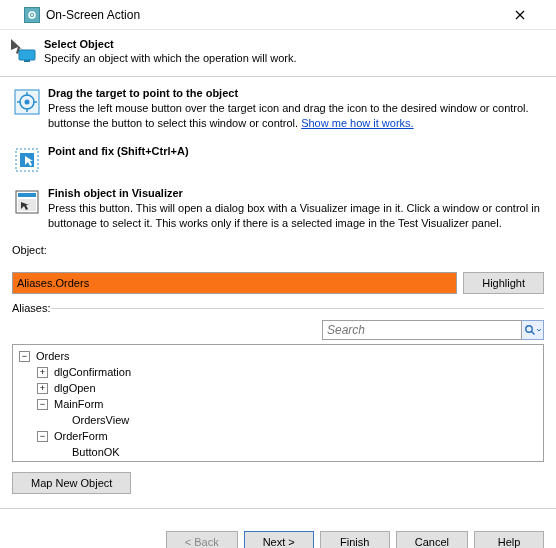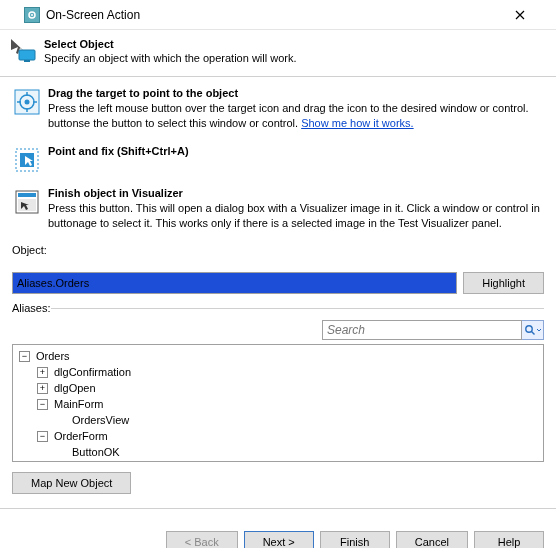--- a/index.html
+++ b/index.html
@@ -16,21 +16,21 @@
 .header-text p { font-size: 11px; color: #000; }
 .content { padding: 10px 12px; }
 .method { display:flex; margin-bottom: 14px; }
 .method-icon { width: 30px; min-width:30px; display:flex; justify-content:center; align-items:flex-start; padding-top:2px; }
 .method-text { flex:1; padding-left: 6px; }
 .method-text .mtitle { font-weight: bold; font-size: 11px; margin-bottom: 2px; }
 .method-text .mdesc { font-size: 11px; color: #000; line-height: 1.35; }
 .method-text .mdesc a { color: #0645cc; text-decoration: underline; cursor:pointer; }
 .label-row { font-size: 11px; margin-top: 2px; margin-bottom: 16px; }
 .object-row { display:flex; gap: 6px; margin-bottom: 8px; align-items:center; }
-.object-input { flex:1; height: 22px; border: 1px solid #a0a0a0; background:#1d4ed8; padding: 0 4px; font-size: 11px; font-family:inherit; }
+.object-input { flex:1; height: 22px; border: 1px solid #a0a0a0; background:#f97316; padding: 0 4px; font-size: 11px; font-family:inherit; }
 .btn { height: 22px; min-width: 72px; border: 1px solid #adadad; background: #e1e1e1; font-size: 11px; font-family:inherit; cursor:pointer; padding: 0 18px; }
 .btn:disabled { color:#888; cursor:default; }
 .aliases-hdr { display:flex; align-items:center; margin-bottom: 6px; }
 .aliases-hdr .line { flex:1; height:1px; background:#d0d0d0; }
 .search-row { display:flex; justify-content:flex-end; margin-bottom: 4px; }
 .search-wrap { display:flex; }
 .search-input { width: 200px; height: 20px; border:1px solid #a0a0a0; padding: 0 4px; font-size:12px; font-family:inherit; font-style:italic; color:#888; }
 .search-btn { width: 22px; height:20px; border:1px solid #8aa6d6; border-left:none; background:#e8f0ff; display:flex; align-items:center; justify-content:center; cursor:pointer; }
 .tree-box { border:1px solid #a0a0a0; height: 118px; overflow:auto; padding: 3px 0; background:#fff; }
 .tree-row { display:flex; align-items:center; height:16px; font-size:11px; padding-left: 6px; cursor:default; }

